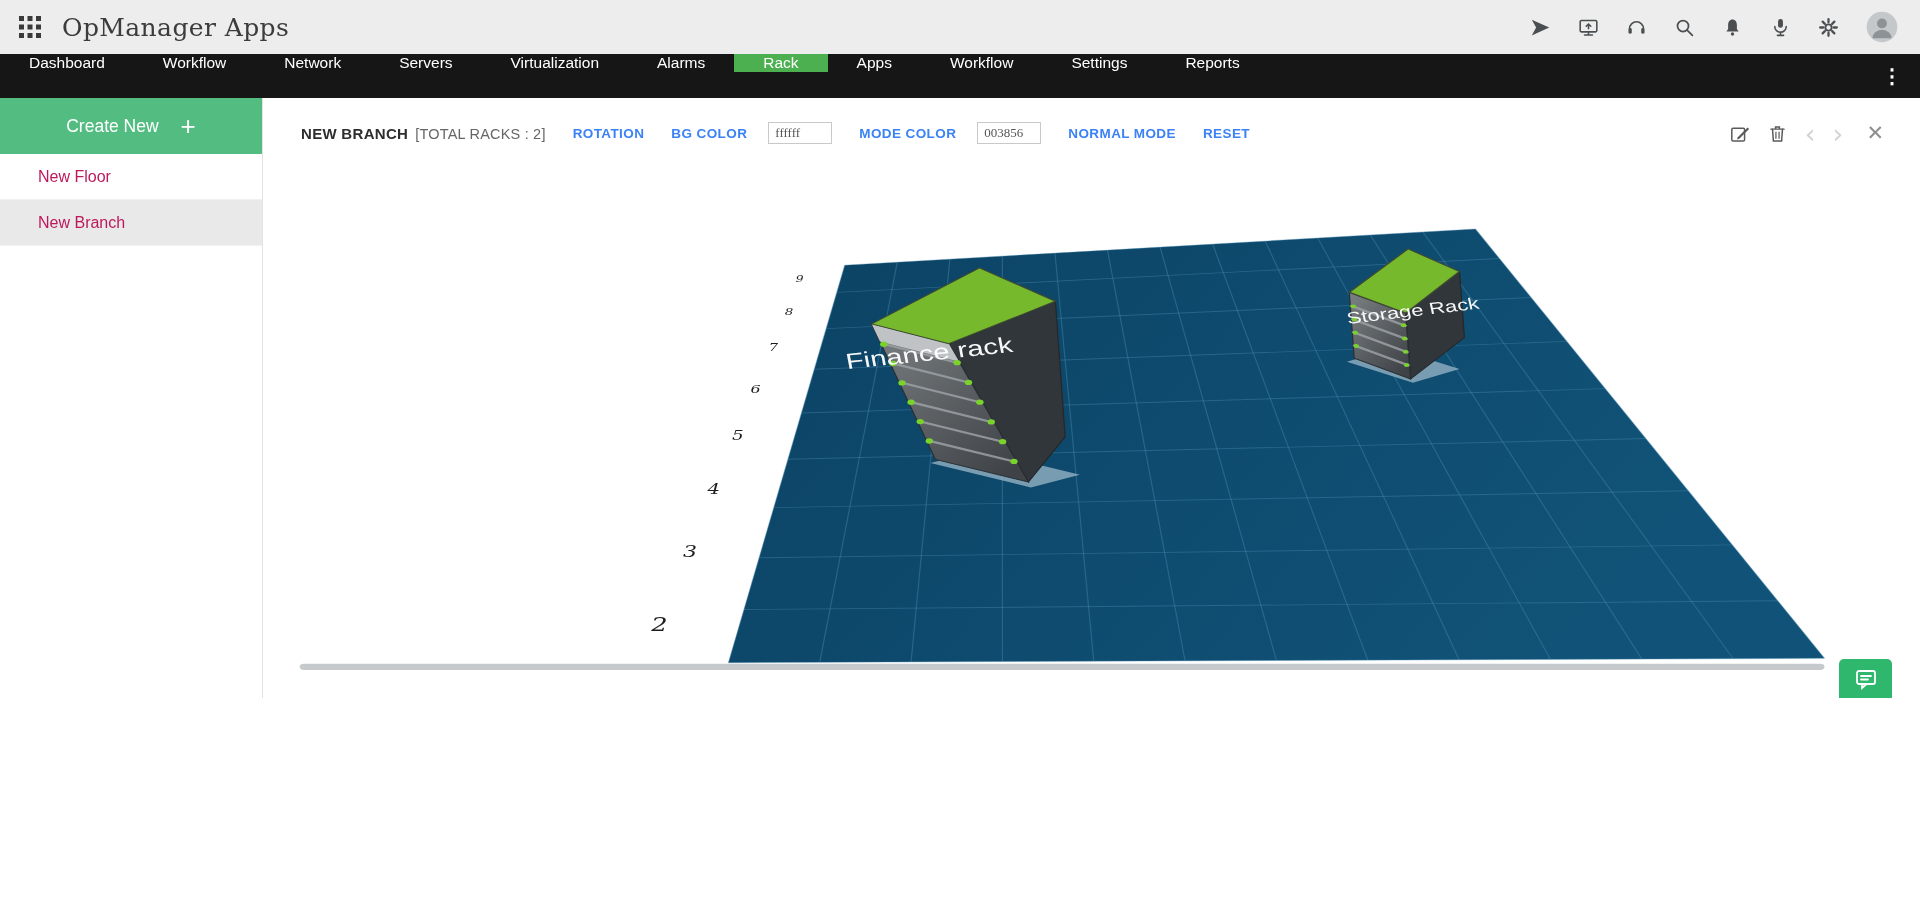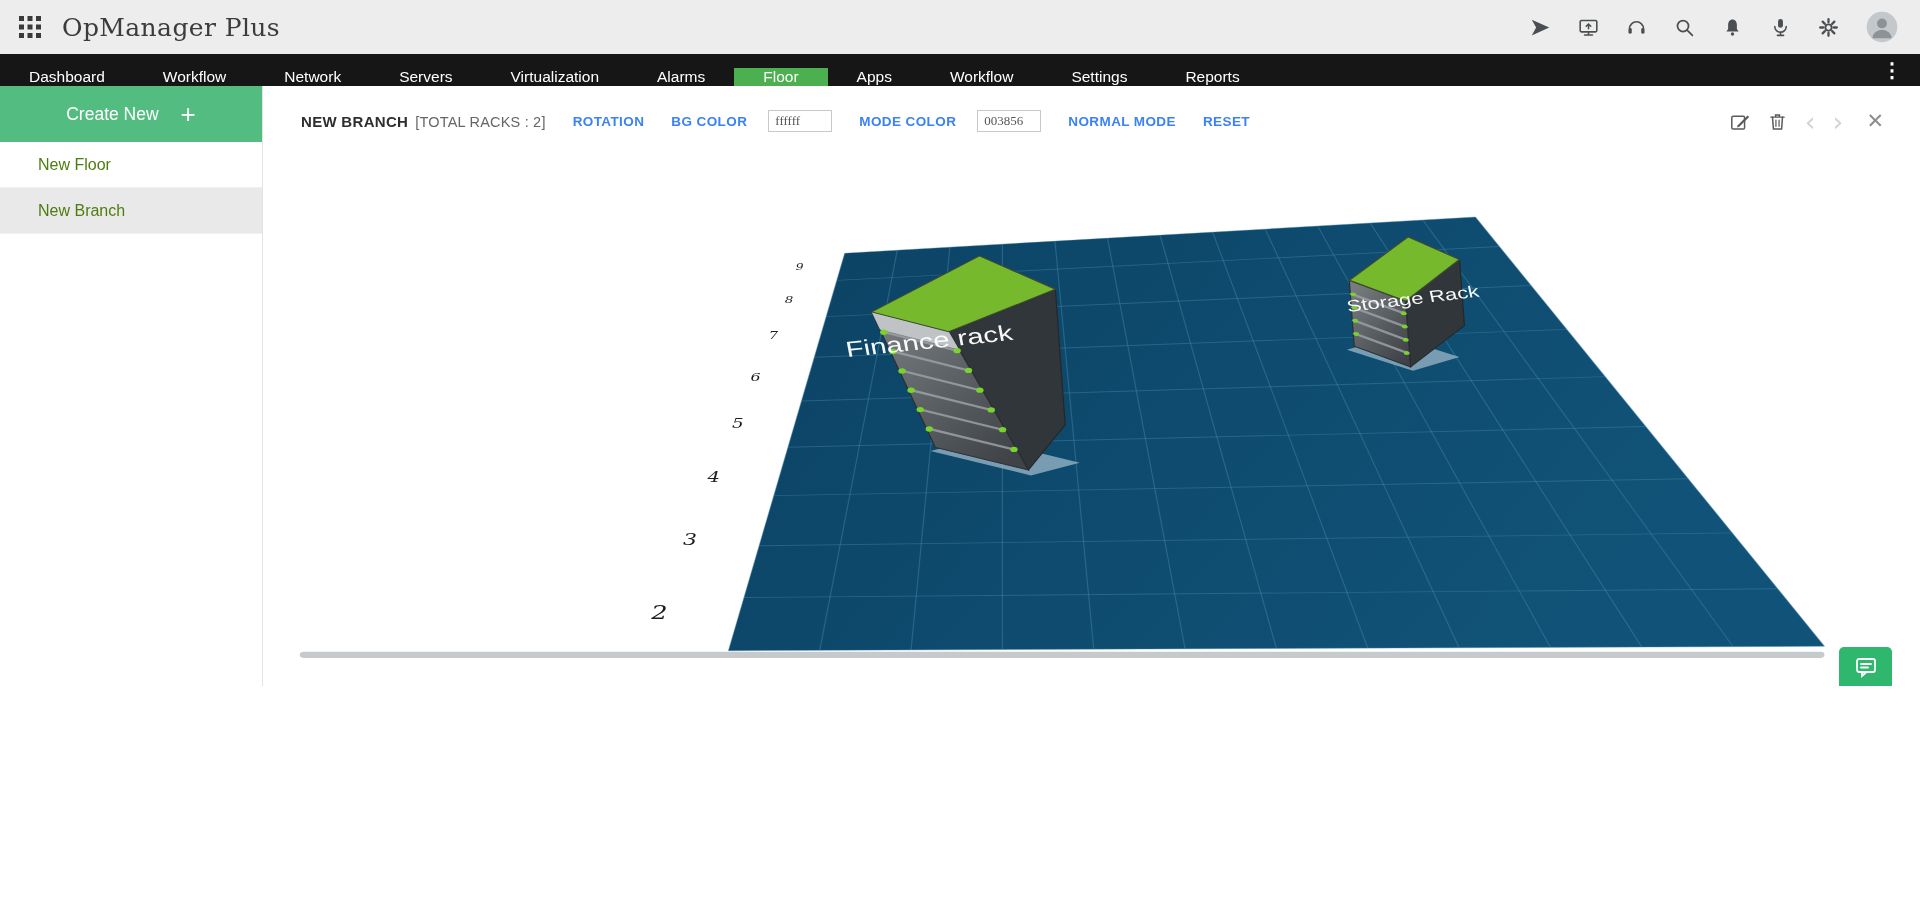--- a/index.html
+++ b/index.html
@@ -9,33 +9,33 @@
   
   .header{height:54px;background:#ededed;display:flex;align-items:center;padding:0 22px 0 18px}
   .apps-grid{margin-right:20px;cursor:pointer;display:flex}
   .app-title{font-family:"DejaVu Serif",serif;font-size:25px;color:#3c3c3c;letter-spacing:.4px}
   .header-right{margin-left:auto;display:flex;align-items:center;gap:27px}
   .hicon{width:21px;height:21px;color:#4b4f52;cursor:pointer}
   .hicon svg{width:100%;height:100%;display:block}
   .avatar{width:32px;height:32px}
 
   
-  .nav{height:32px;background:#161616;display:flex;align-items:flex-end;position:relative}
+  .nav{height:44px;background:#161616;display:flex;align-items:flex-start;position:relative}
   .nav-item{display:flex;align-items:center;padding:0 29px;color:#fff;font-size:15.5px;cursor:pointer;white-space:nowrap}
   .nav-item.active{background:#4caf50}
   .kebab{position:absolute;right:8px;top:0;height:100%;display:flex;align-items:center;color:#fff;
     font-size:20px;font-weight:bold;cursor:pointer;padding:0 10px}
 
   
   .layout{display:flex;height:600px}
   .sidebar{width:263px;border-right:1px solid #e3e3e3;background:#fff;flex-shrink:0}
   .create-new{height:56px;background:#53bd81;color:#fff;font-size:17.5px;display:flex;align-items:center;
     justify-content:center;gap:22px;cursor:pointer}
   .create-new .plus{font-size:26px;font-weight:300;line-height:1}
-  .side-item{height:46px;display:flex;align-items:center;padding-left:38px;font-size:16px;color:#4d7c0f;
+  .side-item{height:46px;display:flex;align-items:center;padding-left:38px;font-size:16px;color:#be185d;
     border-bottom:1px solid #f1f1f1;cursor:pointer;background:#fff}
   .side-item.selected{background:#e9e9e9}
 
   .main{position:relative;flex:1;overflow:hidden}
 
   
   .toolbar{position:relative;z-index:2;height:66px;display:flex;align-items:center;
     padding:4px 36px 0 38px;gap:27px}
   .tb-title{font-size:15px;font-weight:bold;color:#2e2e2e;letter-spacing:.3px;white-space:nowrap}
   .tb-sub{font-size:14.5px;color:#666;font-weight:400;margin-left:7px;letter-spacing:.2px}
@@ -69,21 +69,21 @@
         <rect x="9.5" y="1" width="5" height="5"></rect>
         <rect x="18" y="1" width="5" height="5"></rect>
       <rect x="1" y="9.5" width="5" height="5"></rect>
         <rect x="9.5" y="9.5" width="5" height="5"></rect>
         <rect x="18" y="9.5" width="5" height="5"></rect>
       <rect x="1" y="18" width="5" height="5"></rect>
         <rect x="9.5" y="18" width="5" height="5"></rect>
         <rect x="18" y="18" width="5" height="5"></rect>
     </svg>
   </span>
-  <span class="app-title">OpManager Plus</span>
+  <span class="app-title">OpManager Apps</span>
 
   <div class="header-right">
     <span class="hicon">
       <svg viewBox="0 0 24 24">
           <path d="M2 21 L22 12 L2 3 L7 12 Z" fill="currentColor"></path>
         </svg>
     </span>
     <span class="hicon">
       <svg viewBox="0 0 24 24" fill="none" stroke="currentColor" stroke-width="1.8" stroke-linecap="round">
         <rect x="2.5" y="4" width="19" height="13" rx="1.5"></rect>
@@ -133,21 +133,21 @@
   </div>
 </div>
 
 <nav class="nav">
   <span class="nav-item">Dashboard</span>
   <span class="nav-item">Workflow</span>
   <span class="nav-item">Network</span>
   <span class="nav-item">Servers</span>
   <span class="nav-item">Virtualization</span>
   <span class="nav-item">Alarms</span>
-  <span class="nav-item active">Floor</span>
+  <span class="nav-item active">Rack</span>
   <span class="nav-item">Apps</span>
   <span class="nav-item">Workflow</span>
   <span class="nav-item">Settings</span>
   <span class="nav-item">Reports</span>
   <span class="kebab">⋮</span>
 </nav>
 
 <div class="layout">
   <aside class="sidebar">
     <div class="create-new">

